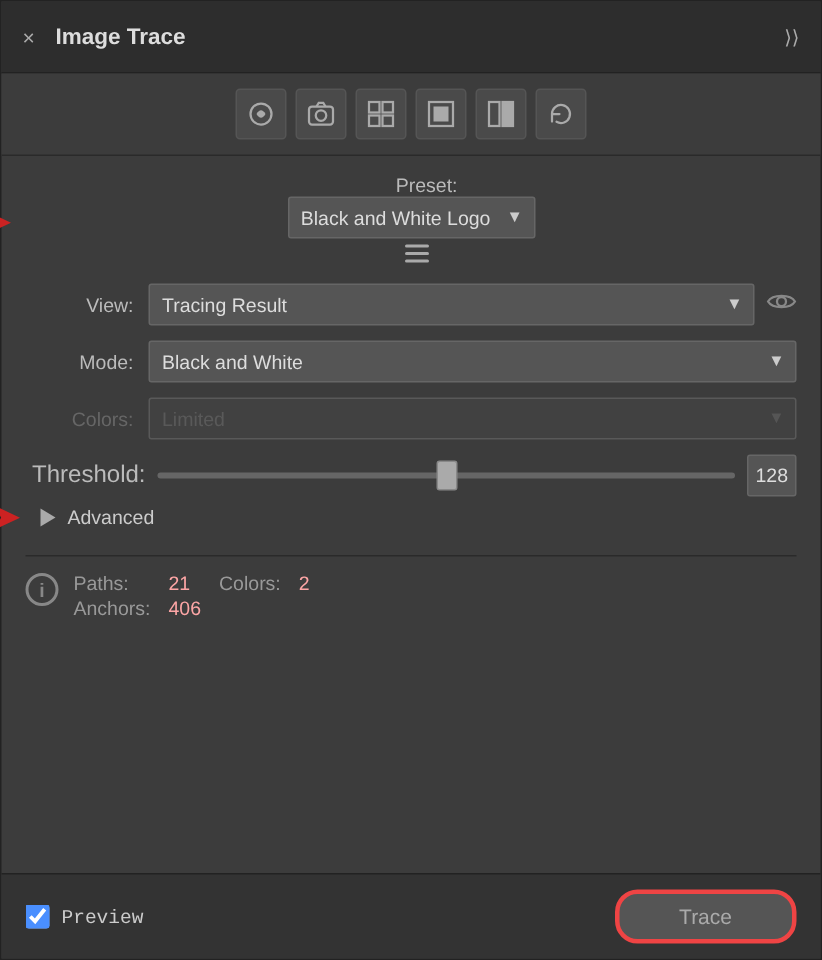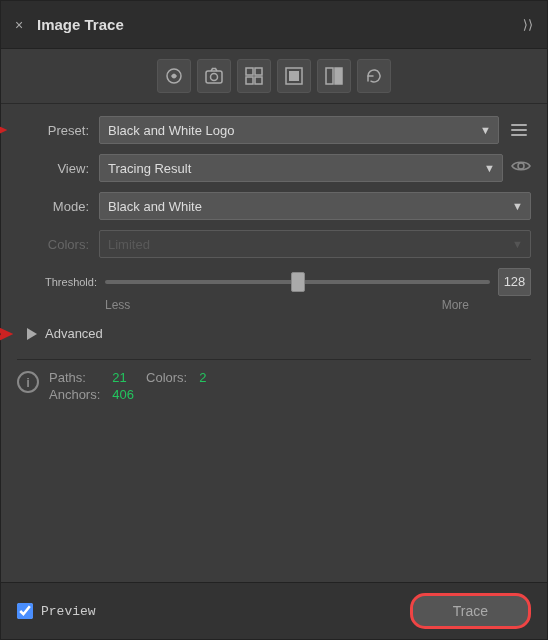--- a/index.html
+++ b/index.html
@@ -168,21 +168,21 @@
     .threshold-top {
       display: flex;
       align-items: center;
       gap: 8px;
     }
 
     .threshold-label {
       width: 80px;
       text-align: right;
       color: #bbb;
-      font-size: 11px;
+      font-size: 16px;
       flex-shrink: 0;
     }
 
     .slider-container {
       flex: 1;
       position: relative;
       height: 20px;
       display: flex;
       align-items: center;
     }
@@ -291,21 +291,21 @@
       gap: 2px 12px;
       font-size: 13px;
       color: #bbb;
     }
 
     .stats-label {
       color: #999;
     }
 
     .stats-value {
-      color: #22c55e;
+      color: #fca5a5;
     }
 
     .bottom-bar {
       padding: 10px 16px;
       background: #333;
       border-top: 1px solid #222;
       display: flex;
       align-items: center;
       justify-content: space-between;
       min-height: 52px;
@@ -408,21 +408,21 @@
     <div class="toolbar-btn">
       <svg width="20" height="20" viewBox="0 0 20 20" fill="none">
         <path d="M4 10 A6 6 0 1 1 7 15.2" stroke="#aaa" stroke-width="1.5" fill="none" stroke-linecap="round"></path>
         <path d="M4 15 L4 10 L9 10" stroke="#aaa" stroke-width="1.5" fill="none" stroke-linecap="round" stroke-linejoin="round"></path>
       </svg>
     </div>
   </div>
 
   <div class="content">
 
-    <div class="row" style="position:relative;">
+    <div class="row" style="position:relative;flex-direction:column;">
       <span style="position:absolute;left:-28px;top:50%;transform:translateY(-50%);color:#cc2222;font-size:22px;font-weight:bold;">➤</span>
       <span class="row-label">Preset:</span>
       <div class="select-wrapper">
         <select class="select-control">
           <option>Black and White Logo</option>
           <option>Color</option>
           <option>Grayscale</option>
           <option>Technical Drawing</option>
           <option>Silhouettes</option>
         </select>
@@ -479,24 +479,20 @@
     </div>
 
     <div class="threshold-row">
       <div class="threshold-top">
         <span class="threshold-label">Threshold:</span>
         <div class="slider-container">
           <input type="range" class="slider-input" min="0" max="255" value="128" style="">
         </div>
         <div class="threshold-value-box">128</div>
       </div>
-      <div class="threshold-hints">
-        <span>Less</span>
-        <span>More</span>
-      </div>
     </div>
 
     <div class="advanced-row" style="position:relative;margin-left:10px;">
       <span style="position:absolute;left:-32px;top:50%;transform:translateY(-50%);color:#cc2222;font-size:22px;font-weight:bold;">➤</span>
       <div class="triangle-right"></div>
       <span class="advanced-label">Advanced</span>
     </div>
 
     <div class="divider"></div>
 

